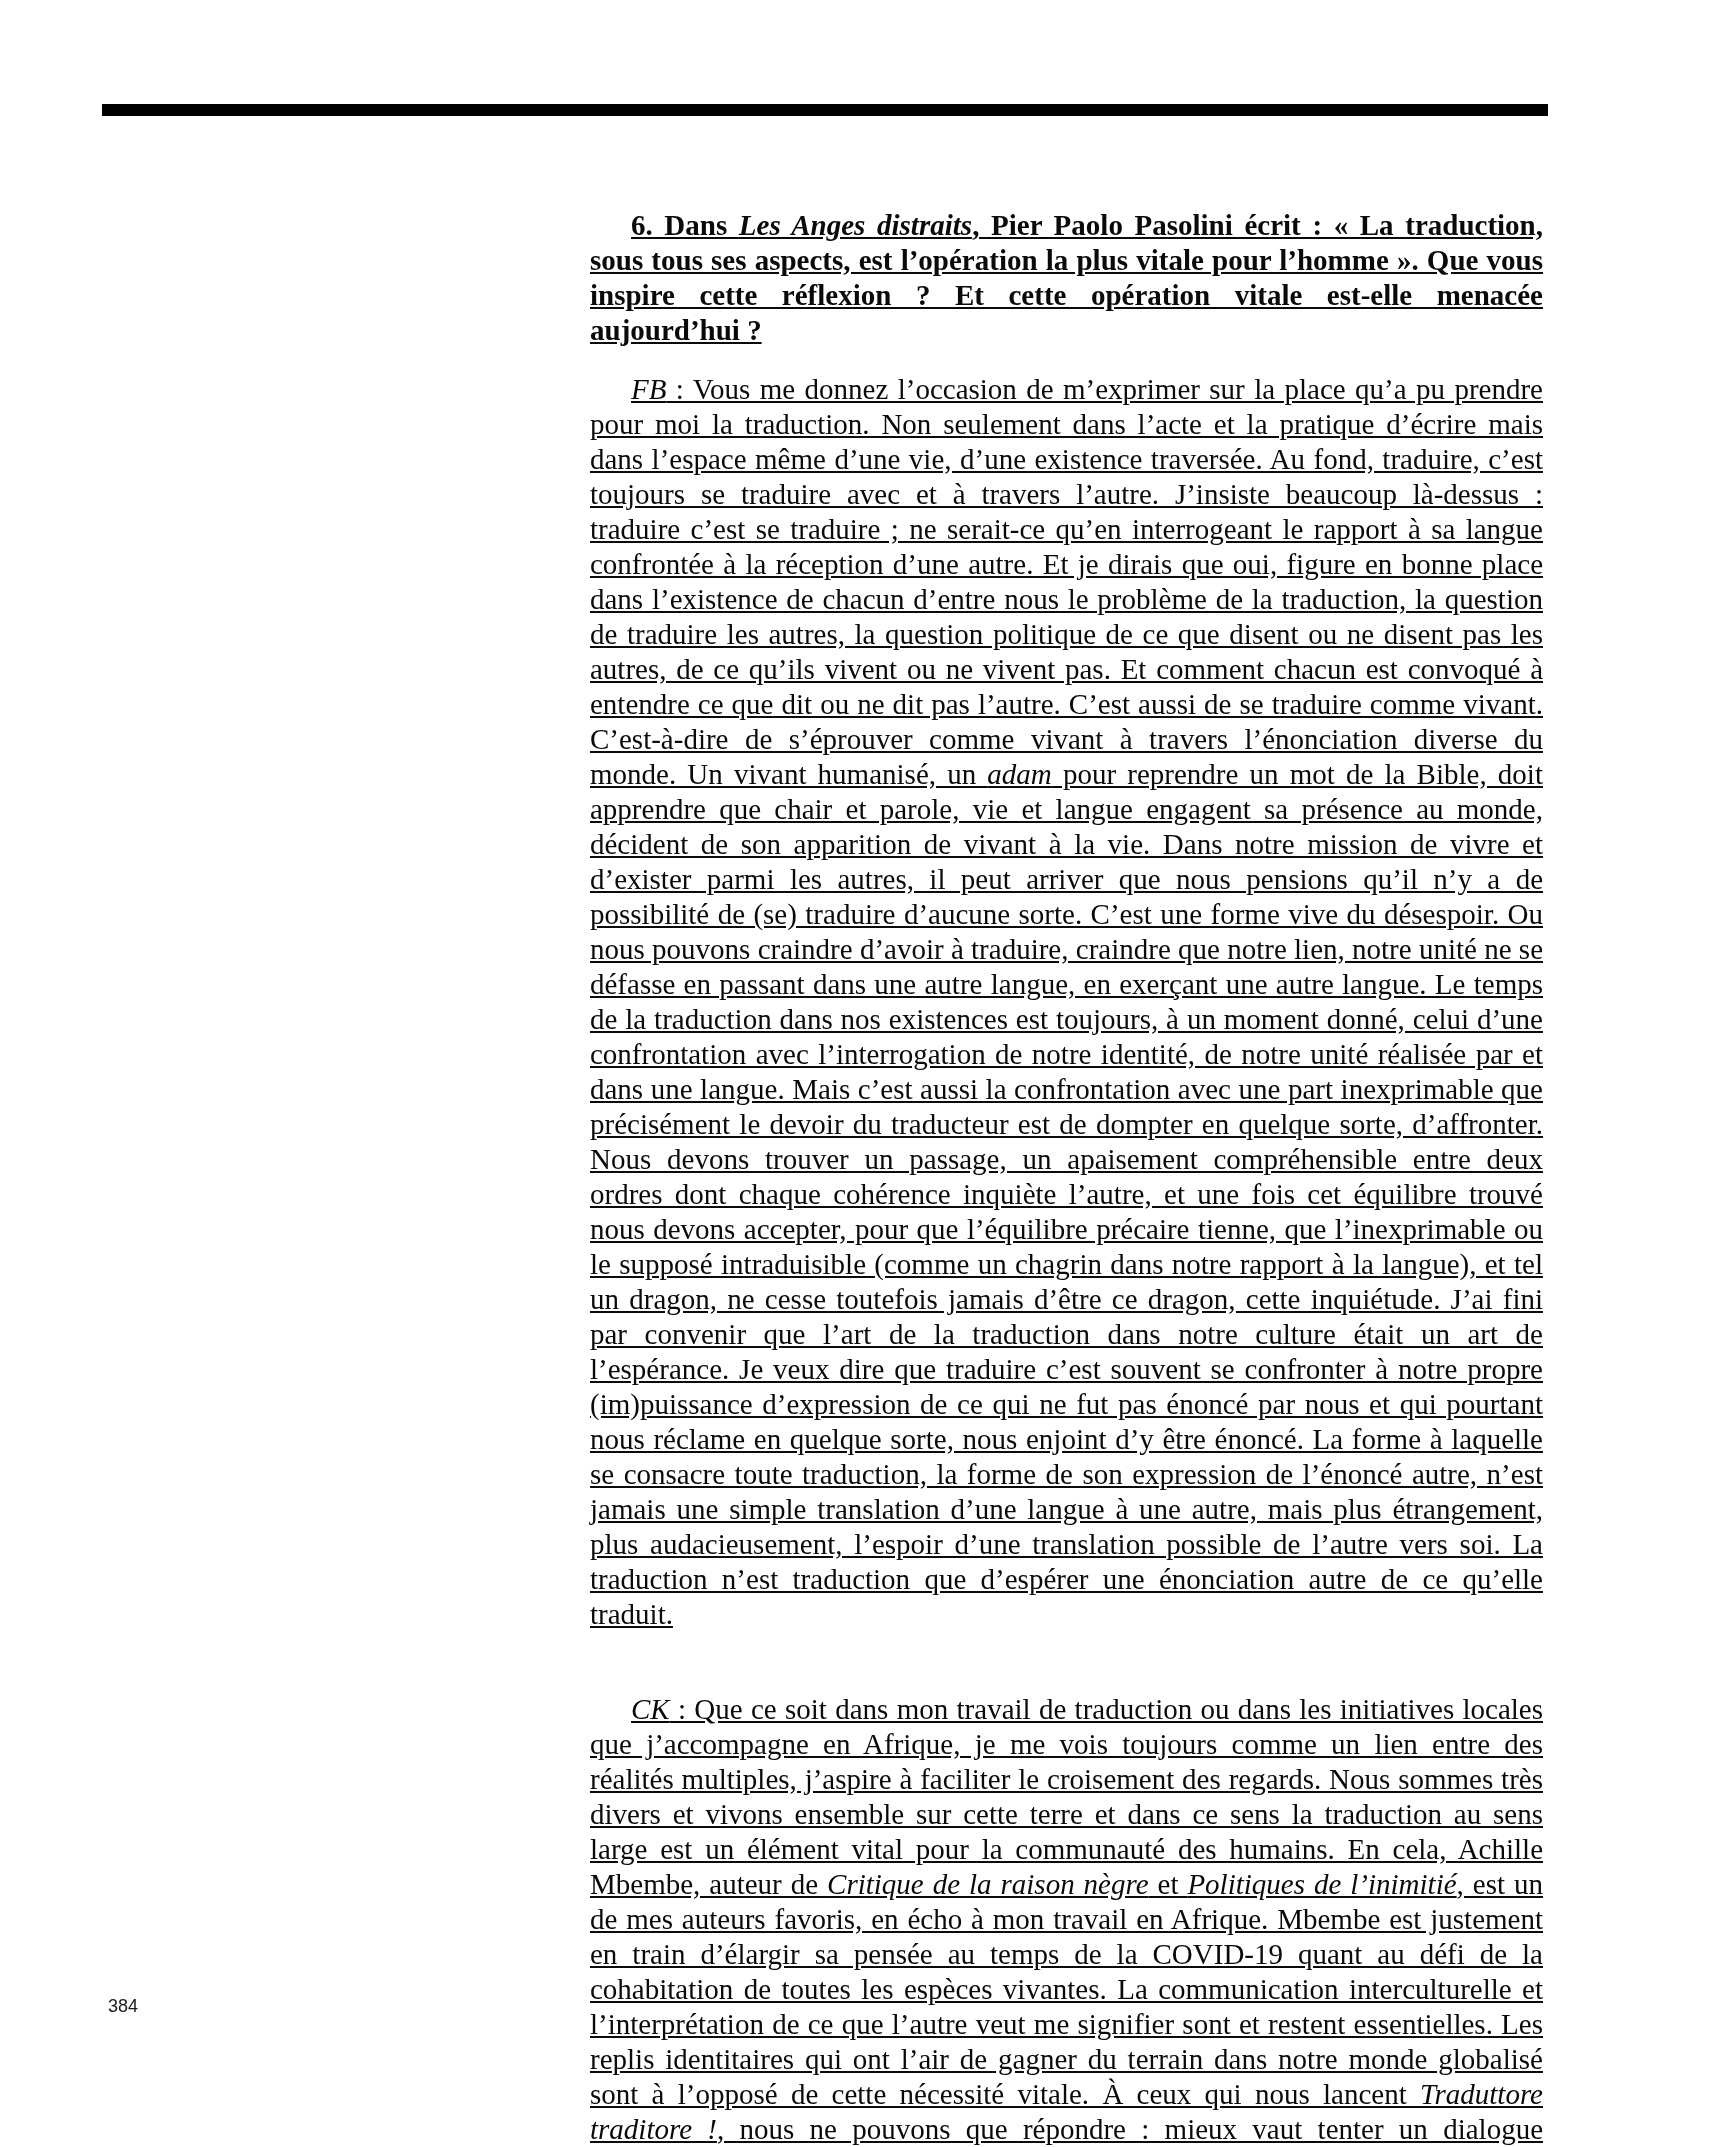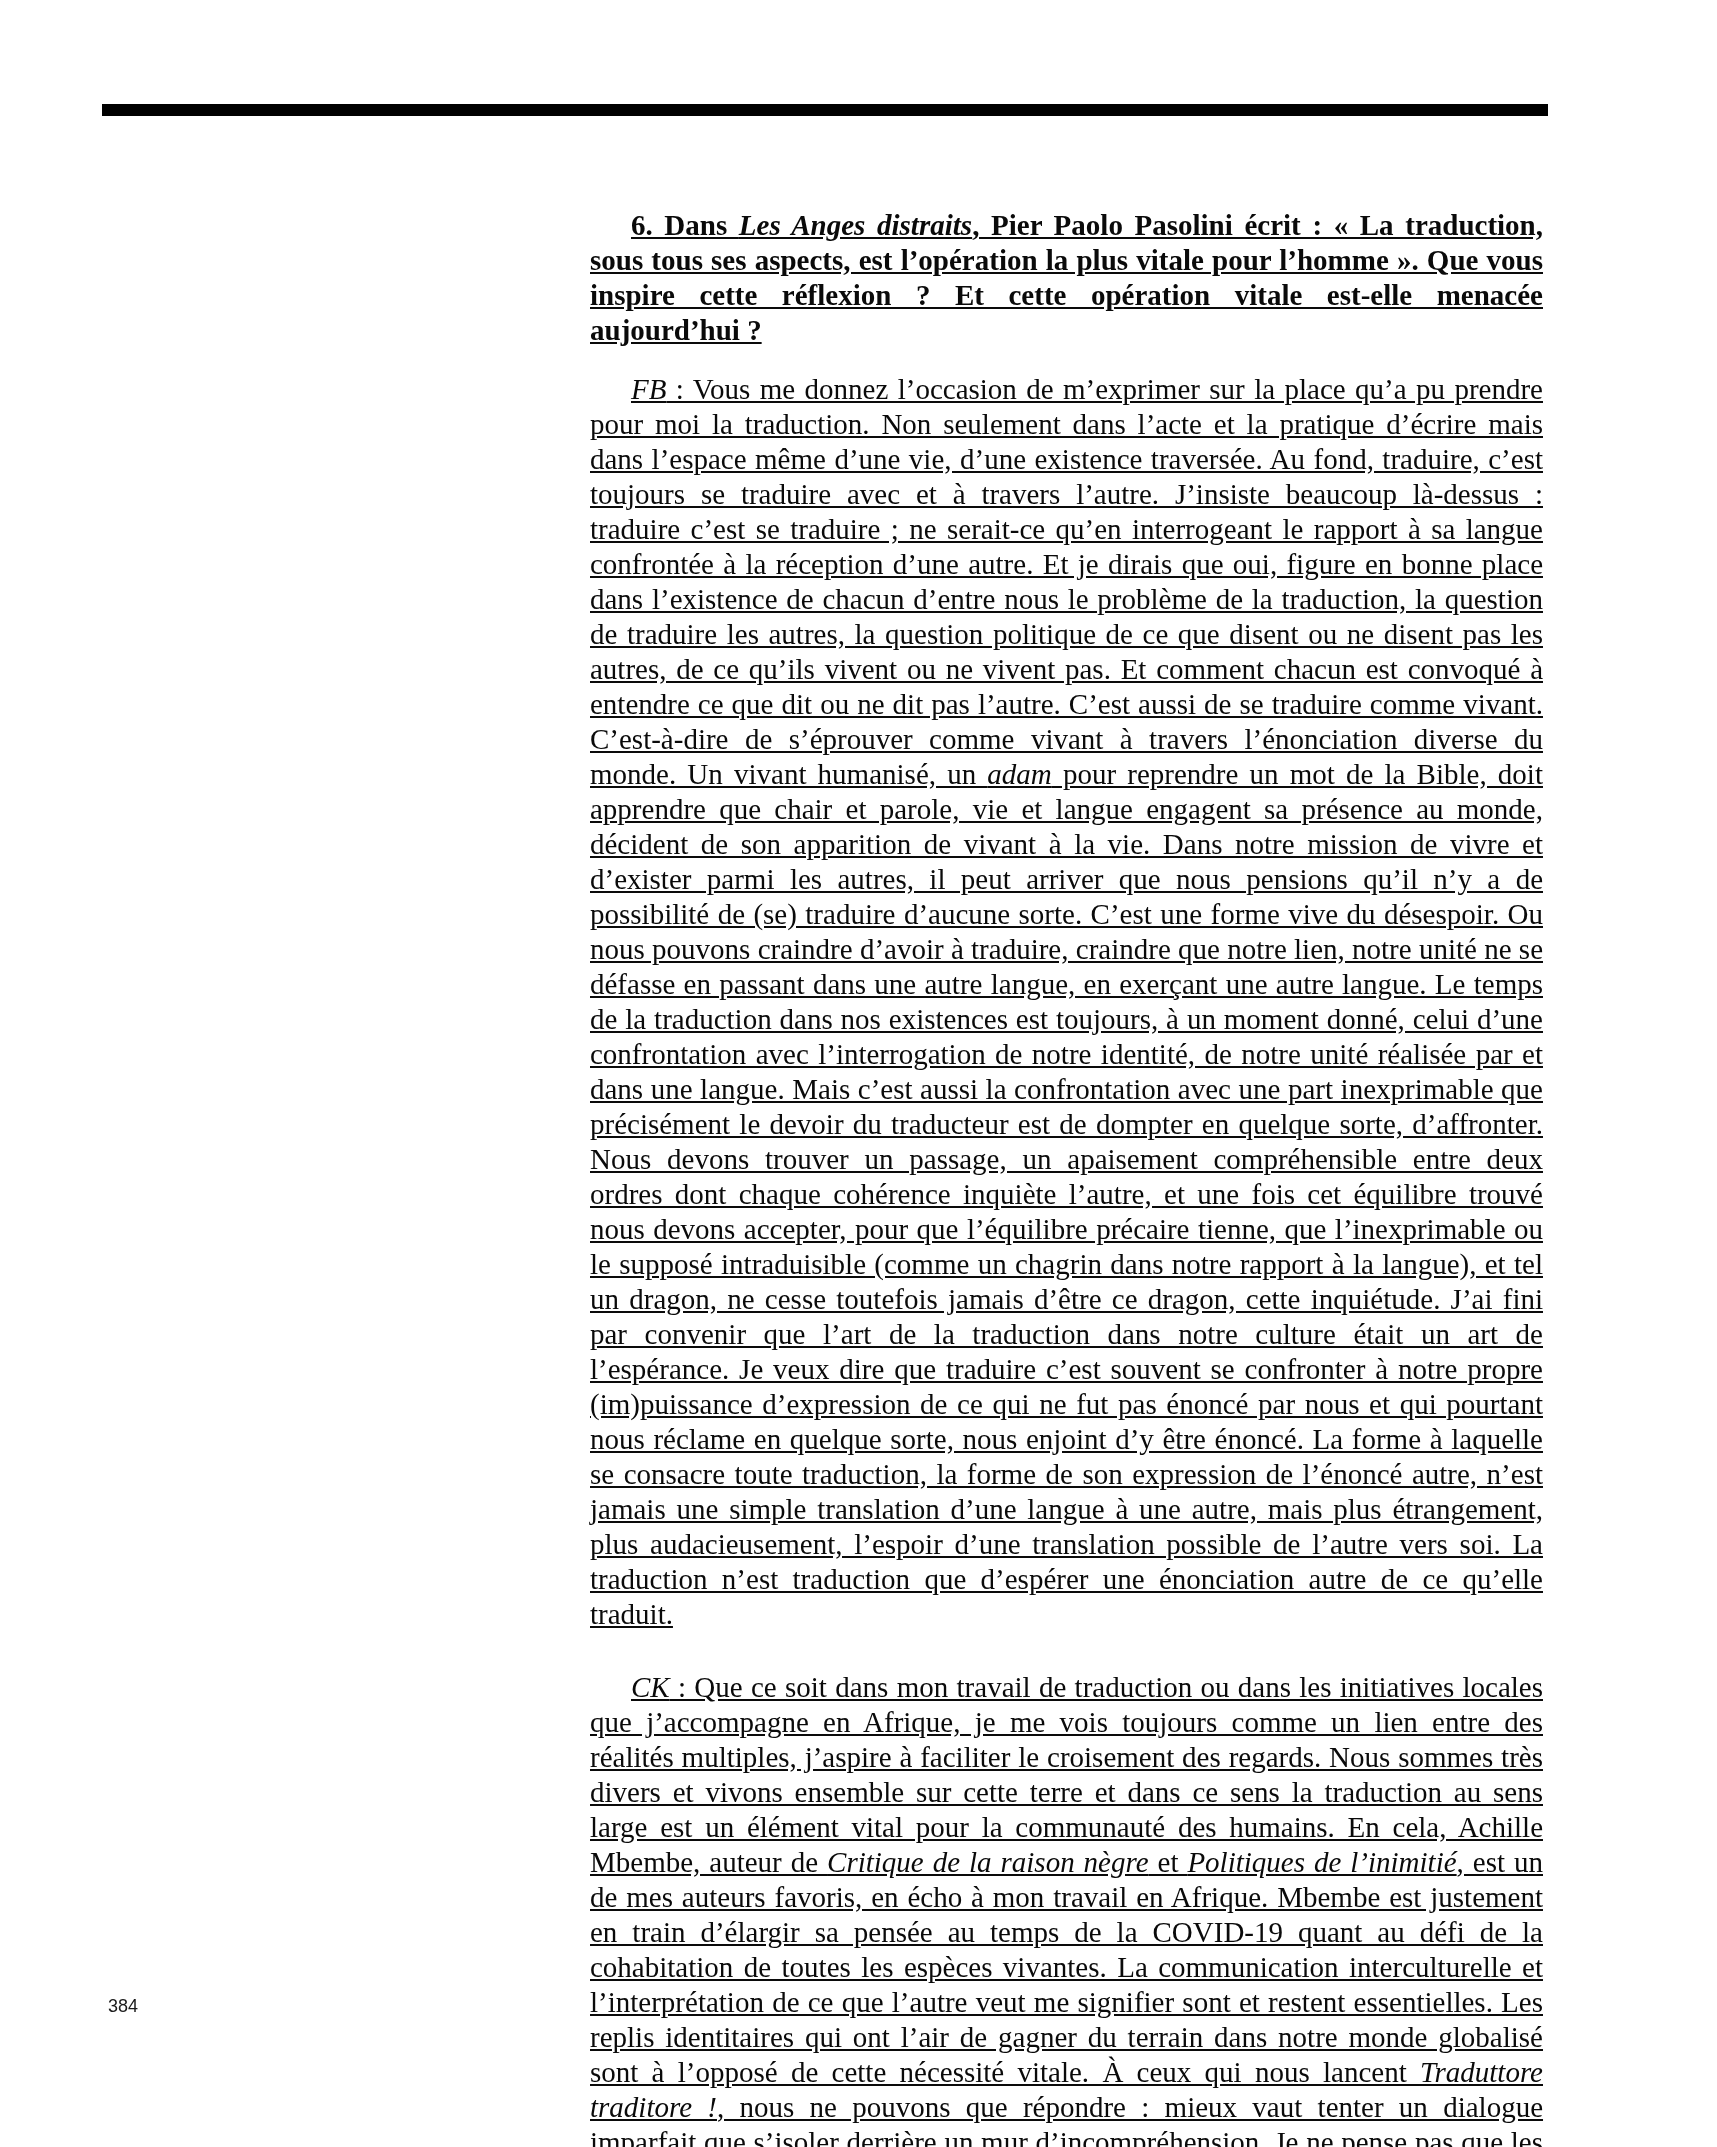--- a/index.html
+++ b/index.html
@@ -28,21 +28,21 @@
     font-size: 29px;
     line-height: 35px;
     text-align: justify;
     text-decoration: underline;
   }
   p { margin: 0; padding: 0; text-indent: 41px; }
   p.question {
     font-weight: bold;
     margin-bottom: 24px;
   }
-  p.answer-fb { margin-bottom: 38px; }
+  p.answer-fb { margin-bottom: 60px; }
   .seg-italic { font-style: italic; }
   .seg-normal { font-style: normal; }
   .page-number {
     position: absolute;
     left: 108px;
     top: 1996px;
     font-family: "Liberation Sans", "DejaVu Sans", sans-serif;
     font-size: 18px;
     color: #1a1a1a;
   }

